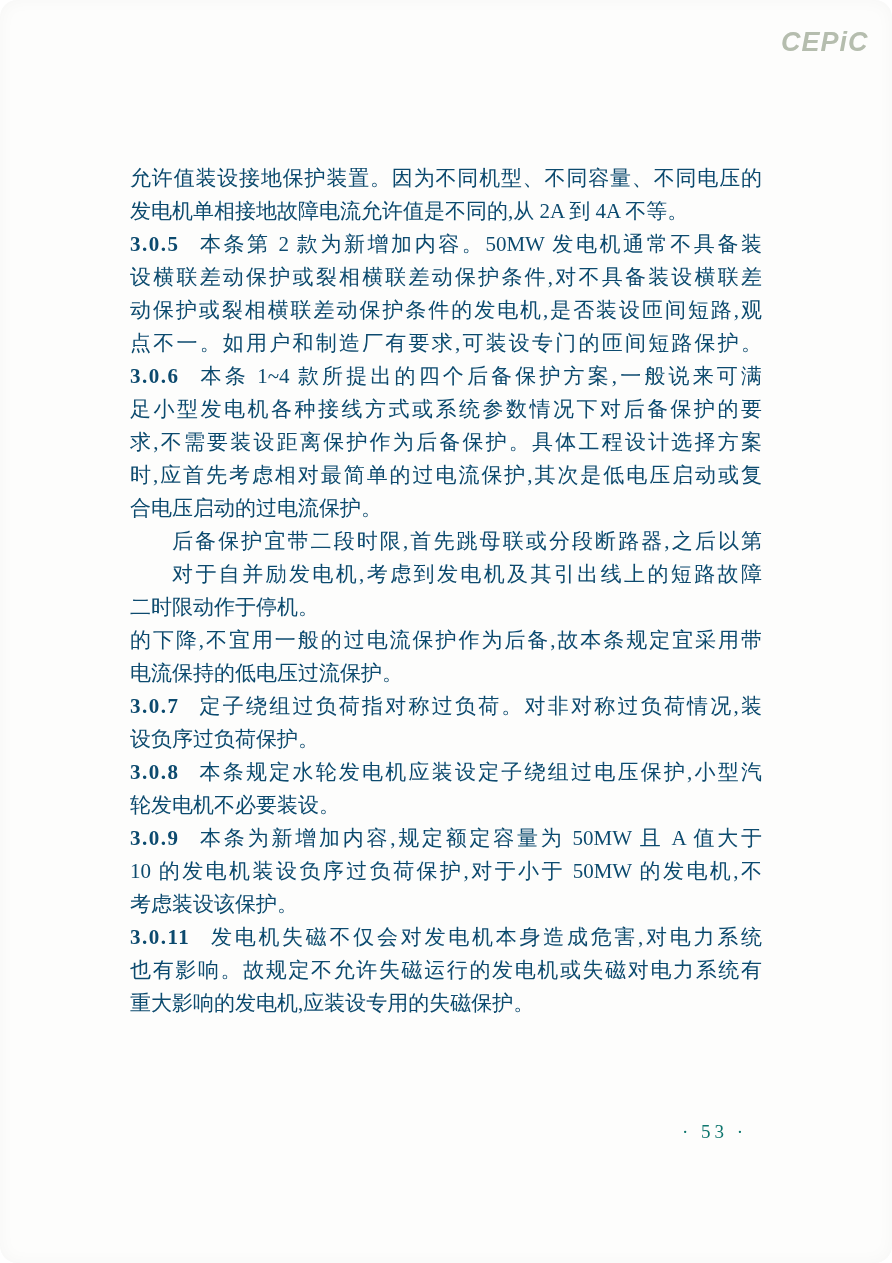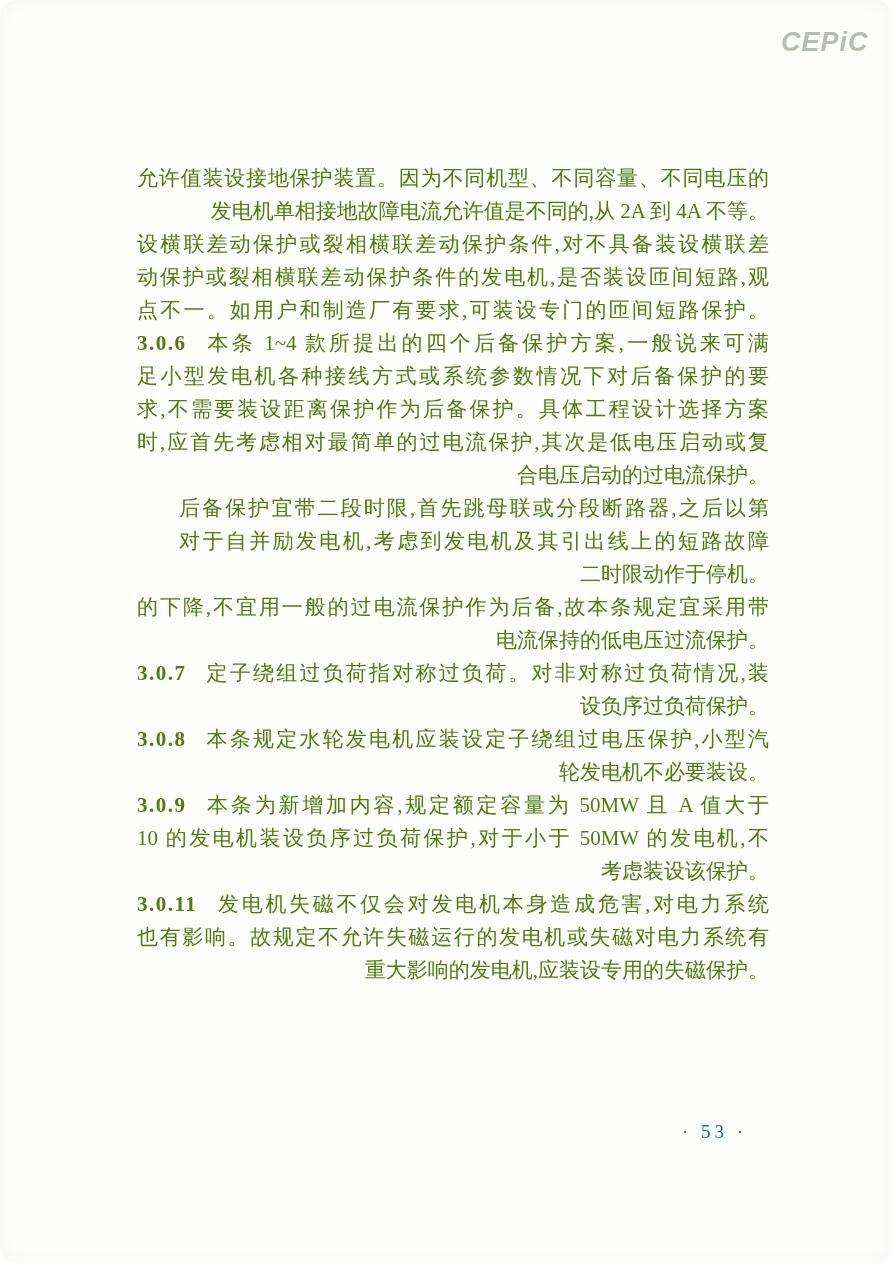--- a/index.html
+++ b/index.html
@@ -18,31 +18,31 @@
     top: 27px;
     font-family: "Liberation Sans", "DejaVu Sans", sans-serif;
     font-style: italic;
     font-weight: bold;
     font-size: 27px;
     letter-spacing: 1px;
     user-select: none;
   }
   .textblock {
     position: absolute;
-    left: 137px;
+    left: 130px;
     top: 162px;
     width: 632px;
     font-size: 21px;
     line-height: 33px;
-    color: #4d7c0f;
+    color: #0c4a6e;
   }
   .line {
     height: 33px;
     overflow: hidden;
-    text-align: right;
+    text-align: left;
   }
   .line.j {
     text-align: justify;
     text-align-last: justify;
     text-justify: inter-character;
   }
   .line.ind { padding-left: 42px; }
   .clause-num {
     font-weight: bold;
     letter-spacing: 1.5px;
@@ -61,20 +61,21 @@
 </head>
 <body>
 
 <div class="page" style="background: rgb(253, 253, 252); border-radius: 17px;">
 
   <div class="logo" style="color: rgb(181, 189, 174);">CEPiC</div>
 
   <div class="textblock" id="textblock">
       <div class="line j"><span>允许值装设接地保护装置。因为不同机型、不同容量、不同电压的</span></div>
       <div class="line"><span>发电机单相接地故障电流允许值是不同的,从 2A 到 4A 不等。</span></div>
+      <div class="line j"><span class="clause-num">3.0.5</span><span>本条第 2 款为新增加内容。50MW 发电机通常不具备装</span></div>
       <div class="line j"><span>设横联差动保护或裂相横联差动保护条件,对不具备装设横联差</span></div>
       <div class="line j"><span>动保护或裂相横联差动保护条件的发电机,是否装设匝间短路,观</span></div>
       <div class="line j"><span>点不一。如用户和制造厂有要求,可装设专门的匝间短路保护。</span></div>
       <div class="line j"><span class="clause-num">3.0.6</span><span>本条 1~4 款所提出的四个后备保护方案,一般说来可满</span></div>
       <div class="line j"><span>足小型发电机各种接线方式或系统参数情况下对后备保护的要</span></div>
       <div class="line j"><span>求,不需要装设距离保护作为后备保护。具体工程设计选择方案</span></div>
       <div class="line j"><span>时,应首先考虑相对最简单的过电流保护,其次是低电压启动或复</span></div>
       <div class="line"><span>合电压启动的过电流保护。</span></div>
       <div class="line j ind"><span>后备保护宜带二段时限,首先跳母联或分段断路器,之后以第</span></div>
       <div class="line j ind"><span>对于自并励发电机,考虑到发电机及其引出线上的短路故障</span></div>

